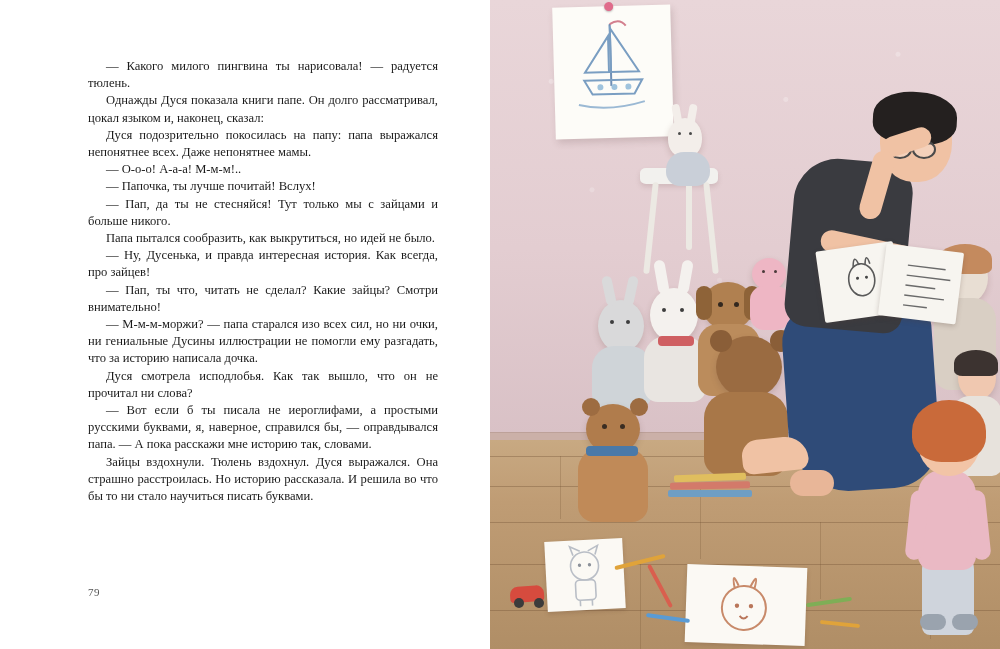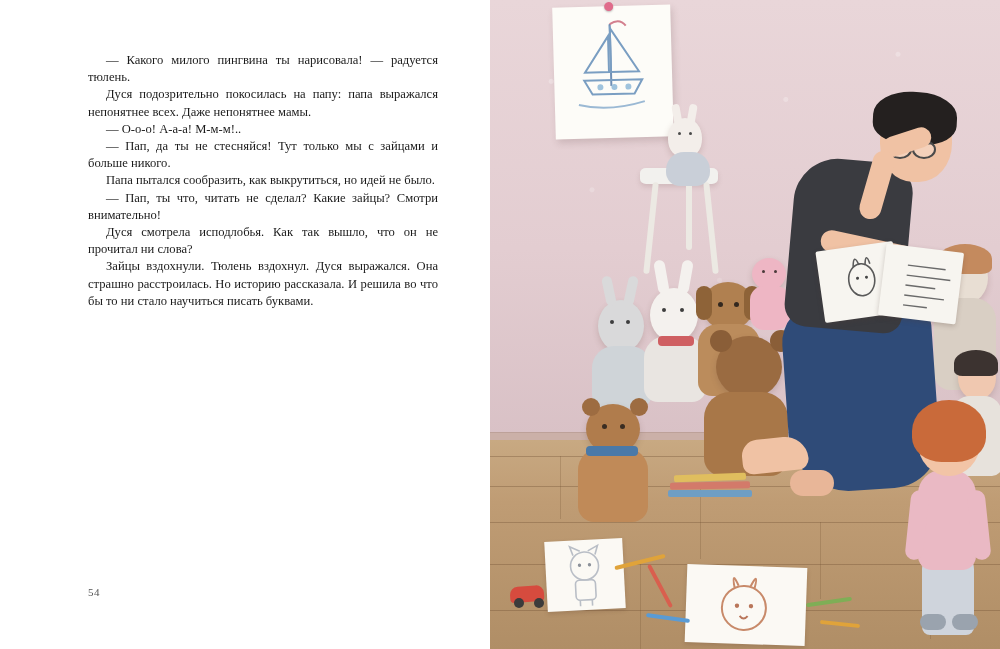--- a/index.html
+++ b/index.html
@@ -24,21 +24,21 @@
   #left-page {
     position: relative;
     width: 490px;
     height: 649px;
     background: #ffffff;
     box-sizing: border-box;
   }
   #text-column {
     position: absolute;
     left: 88px;
-    top: 52px;
+    top: 58px;
     width: 350px;
   }
   #text-column p {
     margin: 0;
     font-family: "Liberation Serif", serif;
     font-size: 12.6px;
     line-height: 17.2px;
     color: #1b1b1b;
     text-align: justify;
     text-indent: 18px;
@@ -210,29 +210,34 @@
   .ink { position:absolute; }
 </style>
 </head>
 <body>
 
 <div id="book">
 
   <div id="left-page">
     <div id="text-column">
       <p>— Какого милого пингвина ты нарисовала! — радуется тюлень.</p>
+      <p>Однажды Дуся показала книги папе. Он долго рассматривал, цокал языком и, наконец, сказал:</p>
       <p>Дуся подозрительно покосилась на папу: папа выражался непонятнее всех. Даже непонятнее мамы.</p>
       <p>— О-о-о! А-а-а! М-м-м!..</p>
+      <p>— Папочка, ты лучше почитай! Вслух!</p>
       <p>— Пап, да ты не стесняйся! Тут только мы с зайцами и больше никого.</p>
       <p>Папа пытался сообразить, как выкрутиться, но идей не было.</p>
+      <p>— Ну, Дусенька, и правда интересная история. Как всегда, про зайцев!</p>
       <p>— Пап, ты что, читать не сделал? Какие зайцы? Смотри внимательно!</p>
+      <p>— М-м-м-моржи? — папа старался изо всех сил, но ни очки, ни гениальные Дусины иллюстрации не помогли ему разгадать, что за историю написала дочка.</p>
       <p>Дуся смотрела исподлобья. Как так вышло, что он не прочитал ни слова?</p>
+      <p>— Вот если б ты писала не иероглифами, а простыми русскими буквами, я, наверное, справился бы, — оправдывался папа. — А пока расскажи мне историю так, словами.</p>
       <p>Зайцы вздохнули. Тюлень вздохнул. Дуся выражался. Она страшно расстроилась. Но историю рассказала. И решила во что бы то ни стало научиться писать буквами.</p>
     </div>
-    <div id="page-number">54</div>
+    <div id="page-number">79</div>
   </div>
 
   <div id="right-page">
     <div id="illustration">
 
       <div class="wall"></div>
       <div class="skirting"></div>
 
       <div class="floor">
         <div class="plank" style="top:16px;"></div>

